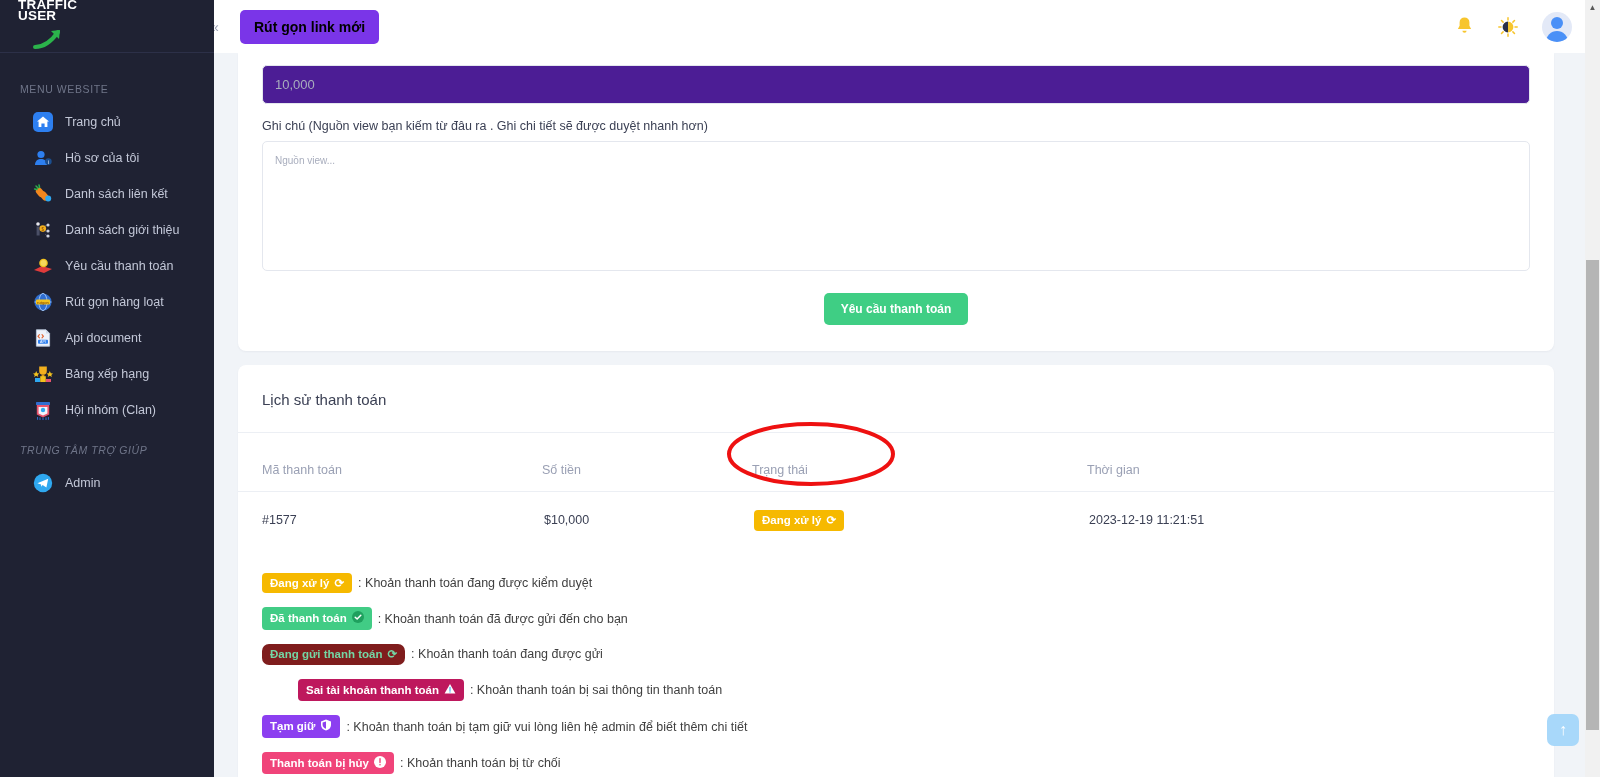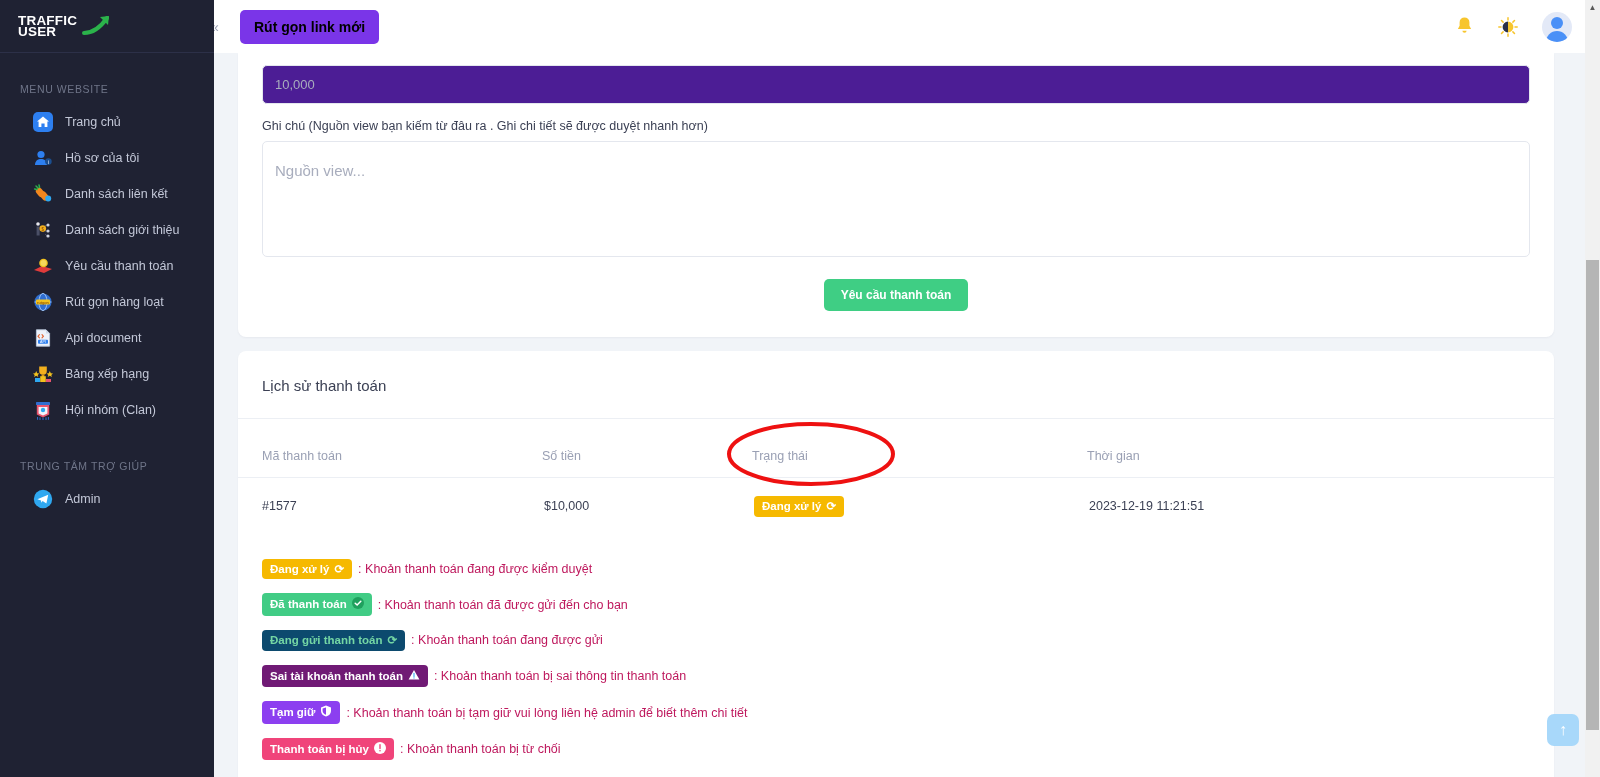--- a/index.html
+++ b/index.html
@@ -16,33 +16,33 @@
     width: 214px; height: 777px; flex: 0 0 214px;
     background: #1f2233;
     color: #cfd3e0;
     position: relative;
     z-index: 5;
   }
   .brand {
     height: 53px; display: flex; align-items: center; padding-left: 18px;
     border-bottom: 1px solid #2c3048;
   }
-  .brand-logo { display: flex; align-items: center; gap: 4px; }
+  .brand-logo { display: flex; align-items: center; gap: 4px; flex-direction: column; }
   .brand-text {
     font-size: 13.5px; font-weight: bold; line-height: 11.5px;
     color: #ffffff; letter-spacing: .2px;
   }
   .brand-arrow { margin-left: 1px; margin-top: 2px; }
 
   .side-section {
     font-size: 10.5px; letter-spacing: .6px; color: #6f7589;
     padding: 0 0 0 20px; margin-top: 30px; margin-bottom: 9px;
     text-transform: uppercase;
   }
-  .side-section.help { margin-top: 32px; }
+  .side-section.help { margin-top: 16px; font-style: italic; }
   .nav-item {
     display: flex; align-items: center; gap: 11px;
     padding: 7px 10px 7px 32px; cursor: pointer;
     font-size: 12.5px; color: #c3c8d8;
   }
   .nav-ico {
     width: 22px; height: 22px; flex: 0 0 22px;
     display: flex; align-items: center; justify-content: center;
     font-size: 16px; line-height: 1;
   }
@@ -89,22 +89,22 @@
   .card.form { padding: 0 24px 26px 24px; border-radius: 0 0 8px 8px; margin-top: 0; }
   .field-cut { height: 12px; overflow: hidden; }
   .txt-input {
     width: 100%; border: 1px solid #e4e7ee; border-radius: 5px;
     padding: 11px 12px; font-size: 13px; color: #8a90a2;
     font-family: "Liberation Sans", sans-serif; background:#4c1d95;
   }
   .txt-input::placeholder { color: #a8adbd; }
   .lbl { font-size: 12.5px; color: #3b4054; margin: 15px 0 8px 0; display: block; }
   .txt-area {
-    width: 100%; height: 116px; border: 1px solid #e4e7ee; border-radius: 5px;
-    padding: 20px 12px; font-size: 15px; color: #8a90a2; resize: none;
+    width: 100%; height: 130px; border: 1px solid #e4e7ee; border-radius: 5px;
+    padding: 13px 12px; font-size: 10px; color: #8a90a2; resize: none;
     font-family: "Liberation Sans", sans-serif;
   }
   .txt-area::placeholder { color: #a8adbd; }
   .submit-row { display: flex; justify-content: center; margin-top: 18px; }
   .btn-green {
     background: #3fce84; color: #fff; border: none; border-radius: 5px;
     padding: 9px 17px; font-size: 12px; font-weight: bold; cursor: pointer;
     font-family: "Liberation Sans", sans-serif;
   }
 
@@ -122,28 +122,28 @@
   .col2 { width: 210px; }
   .col3 { width: 335px; }
 
   .badge {
     display: inline-flex; align-items: center; gap: 5px;
     border-radius: 4px; padding: 4px 8px;
     font-size: 11.5px; font-weight: bold; color: #fff; line-height: 1.1;
   }
   .b-processing { background: #f6b900; }
   .b-paid { background: #41cc85; }
-  .b-sending { background: #0c4a6e; color: #74d6a4; }
-  .b-wrong { background: #701a75; }
+  .b-sending { background: #7f1d1d; color: #74d6a4; border-radius: 7px; }
+  .b-wrong { background: #be185d; margin-left: 36px; }
   .b-hold { background: #8c3ff0; }
   .b-cancel { background: #f0447a; }
 
   .legend { padding: 24px 24px 0 24px; }
   .legend-row { display: flex; align-items: center; margin-bottom: 14px; }
-  .legend-desc { font-size: 12.5px; color: #be185d; margin-left: 6px; }
+  .legend-desc { font-size: 12.5px; color: #404040; margin-left: 6px; }
 
   .to-top {
     position: absolute; right: 21px; bottom: 31px;
     width: 32px; height: 32px; border-radius: 7px; background: #a8d8fa;
     display: flex; align-items: center; justify-content: center;
     color: #ffffff; font-size: 16px; cursor: pointer; z-index: 7;
   }
 
   
   .page-scrollbar {

